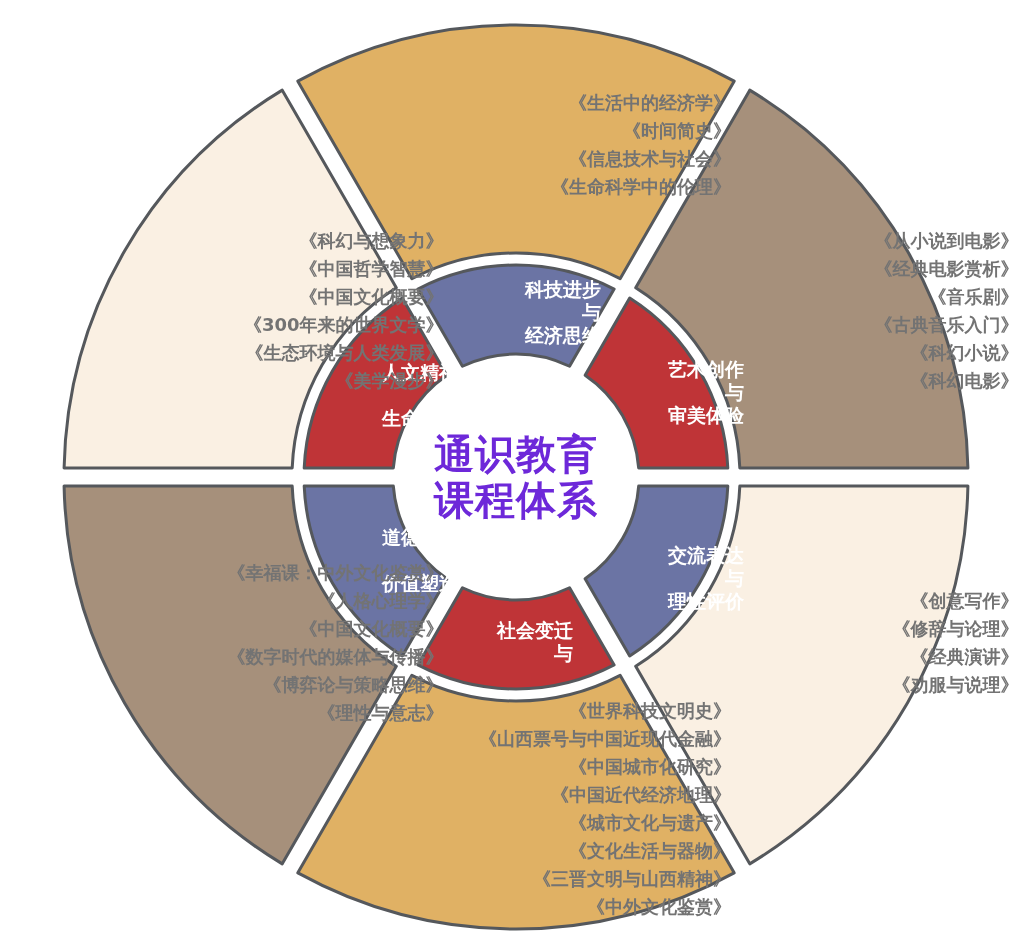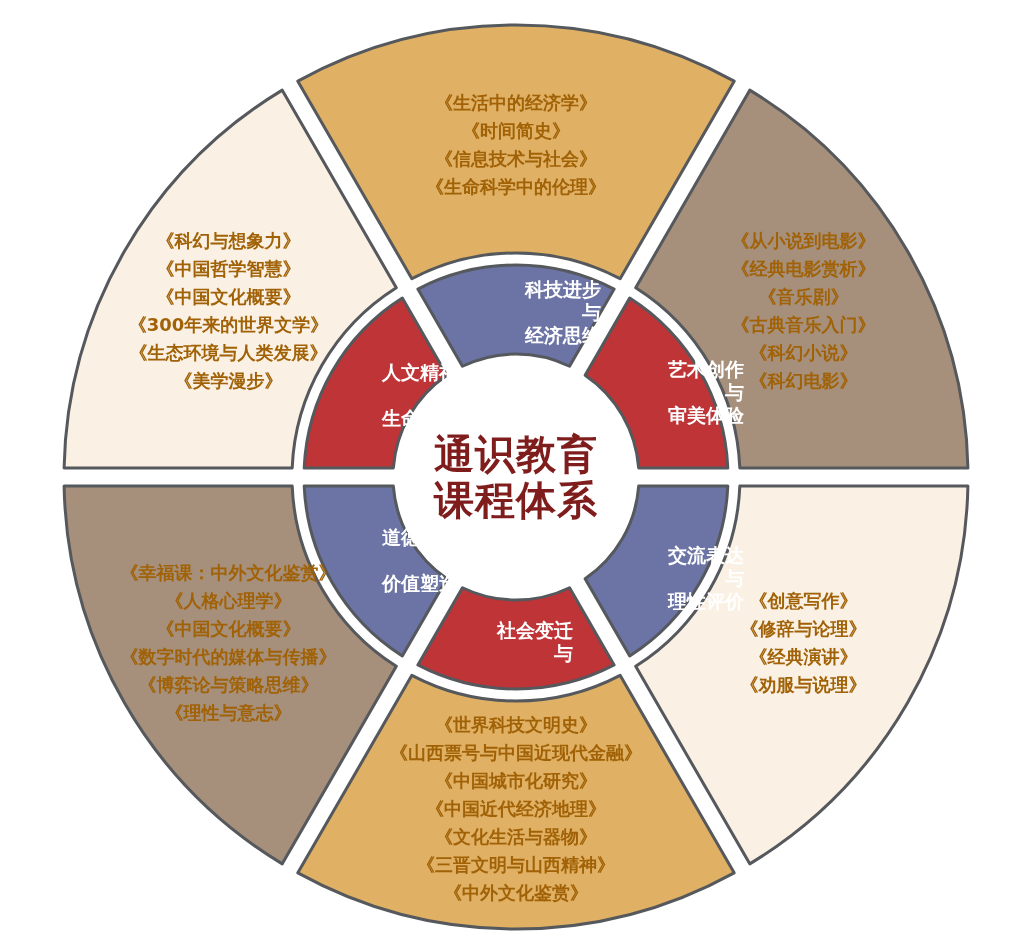--- a/index.html
+++ b/index.html
@@ -27,35 +27,35 @@
     font-size: 19px;
     line-height: 23px;
     font-weight: bold;
     pointer-events: none;
     white-space: nowrap;
   }
   .course-list {
     position: absolute;
     transform: translate(-50%, -50%);
     width: 430px;
-    text-align: center;
-    color: #a16207;
+    text-align: right;
+    color: #737373;
     font-size: 18px;
     line-height: 28px;
     font-weight: bold;
     pointer-events: none;
     white-space: nowrap;
   }
   .center-label {
     position: absolute;
     left: 516px;
     top: 477px;
     transform: translate(-50%, -50%);
     text-align: center;
-    color: #7f1d1d;
+    color: #6d28d9;
     font-size: 40px;
     line-height: 46px;
     font-weight: bold;
     letter-spacing: 1px;
     white-space: nowrap;
   }
 </style>
 </head>
 <body>
 
@@ -115,20 +115,21 @@
     </div>
     <div class="cat-label" style="left: 488px; top: 642px;">
       <div>社会变迁</div>
       <div>与</div>
     </div>
     <div class="course-list" style="left: 516px; top: 809px;">
       <div>《世界科技文明史》</div>
       <div>《山西票号与中国近现代金融》</div>
       <div>《中国城市化研究》</div>
       <div>《中国近代经济地理》</div>
+      <div>《城市文化与遗产》</div>
       <div>《文化生活与器物》</div>
       <div>《三晋文明与山西精神》</div>
       <div>《中外文化鉴赏》</div>
     </div>
     <div class="cat-label" style="left: 373.11px; top: 559.5px;">
       <div>道德承担</div>
       <div>与</div>
       <div>价值塑造</div>
     </div>
     <div class="course-list" style="left: 228.48px; top: 643px;">

